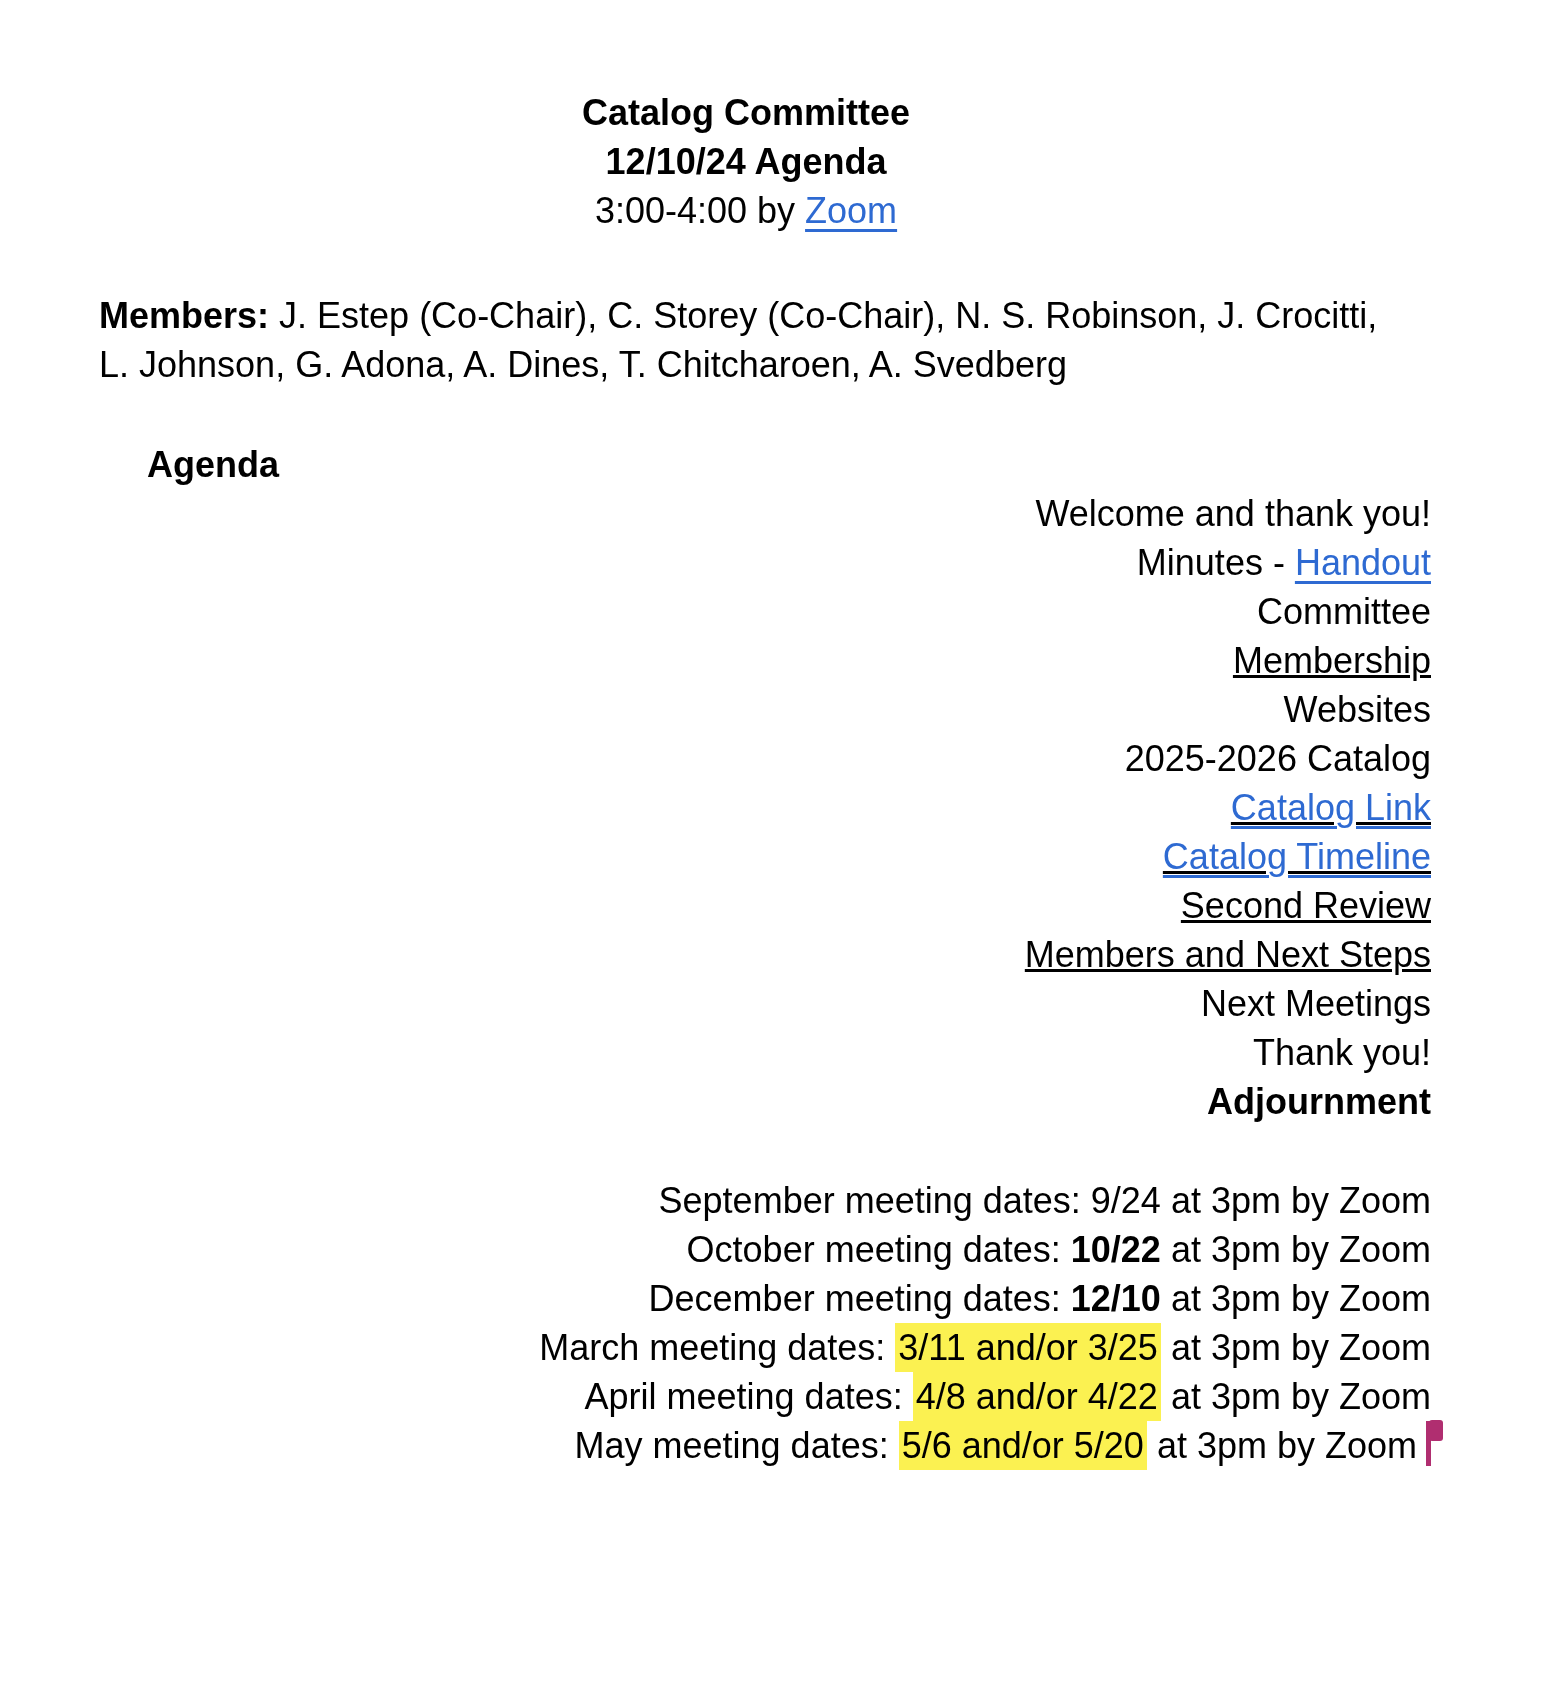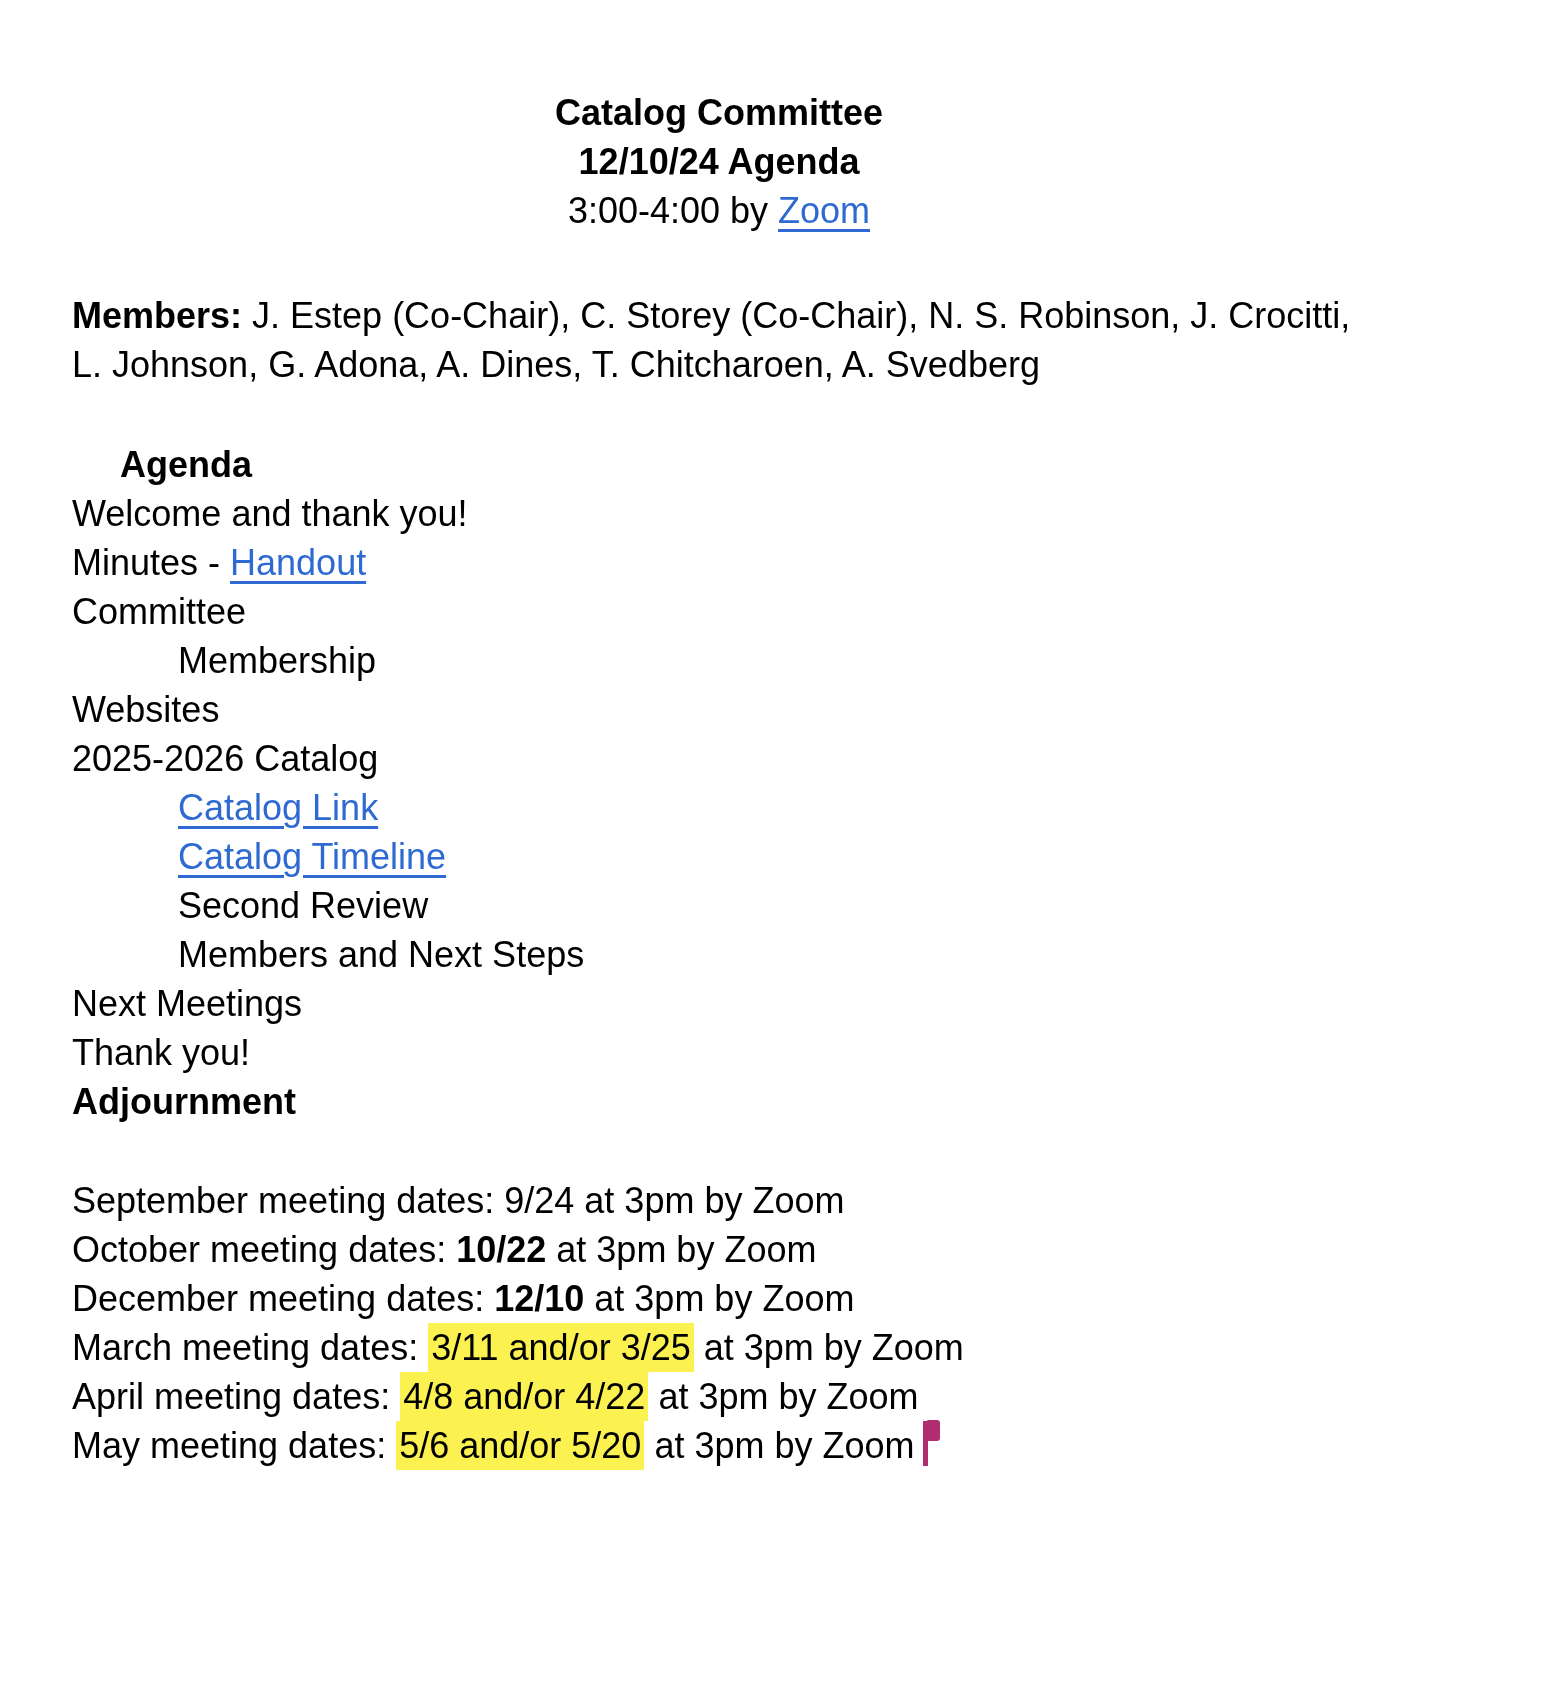--- a/index.html
+++ b/index.html
@@ -15,31 +15,31 @@
     width: 1568px;
     height: 1692px;
     background: var(--bg-color);
     color: var(--text-color);
     font-family: "Liberation Sans", "DejaVu Sans", sans-serif;
     font-size: 36px;
     line-height: 49px;
     overflow: hidden;
   }
   .doc {
-    padding: 88px 0 0 72px;
+    padding: 88px 0 0 99px;
     width: 1431px;
   }
   p { margin: 0; }
   .bold { font-weight: 700; }
   .title { width: 1294px; text-align: center; }
   .members { margin-top: 56px; width: 1294px; }
   .preline { white-space: pre-line; text-align: center; }
   .agenda-heading { margin-top: 51px; margin-left: 48px; }
-  .line { white-space: pre-wrap; }
-  .indent { padding-left: 106px; }
+  .line { white-space: pre-wrap; text-align: right; }
+  .indent { padding-left: 106px; text-decoration: underline; }
   .meetings { margin-top: 50px; }
   .pre { white-space: pre-wrap; }
   a.link {
     color: var(--link-color);
     text-decoration: underline;
     text-decoration-thickness: 3px;
     text-underline-offset: 6px;
     cursor: pointer;
   }
   .hl {

